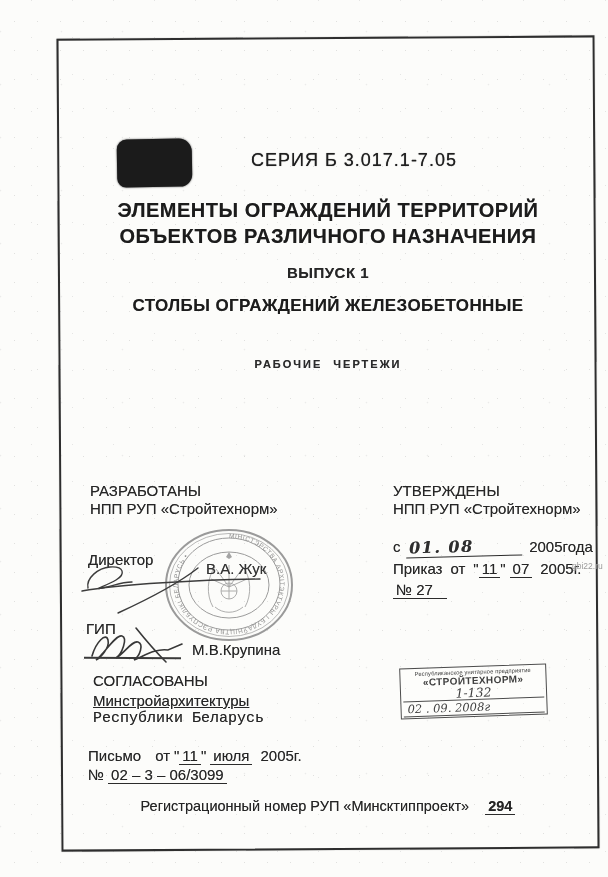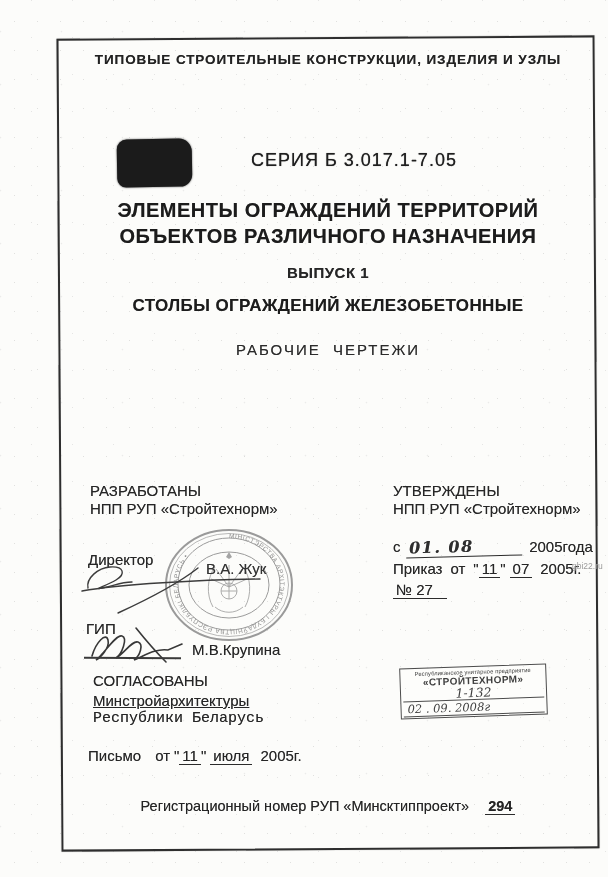--- a/index.html
+++ b/index.html
@@ -27,21 +27,21 @@
   .hdr{top:52px;font-size:13.5px;font-weight:bold;letter-spacing:.9px;color:#222;}
   .blob{
     position:absolute;left:117px;top:139px;width:75px;height:48px;
     background:#1b1b1b;border-radius:10px 13px 12px 9px;
     transform:rotate(-1deg);box-shadow:0 0 2px #444;
   }
   .series{top:150px;left:86px;font-size:18px;letter-spacing:1px;color:#1f1f1f;text-shadow:0 0 .7px rgba(20,20,20,.8);}
   .title{font-size:20px;font-weight:bold;letter-spacing:.5px;color:#1c1c1c;}
   .issue{top:264px;font-size:15px;font-weight:bold;letter-spacing:.5px;}
   .subtitle{top:296px;font-size:17px;font-weight:bold;letter-spacing:.4px;color:#1c1c1c;}
-  .doctype{top:341px;font-size:15px;letter-spacing:2px;word-spacing:6px;color:#2b2b2b;}
+  .doctype{top:358px;font-size:11px;letter-spacing:2px;word-spacing:6px;color:#2b2b2b;font-weight:bold;}
   .body15{font-size:15px;}
   .u{border-bottom:1.6px solid #2b2b2b;padding:0 3px;}
   .hand{font-family:"DejaVu Serif", serif;font-style:italic;font-weight:bold;color:#2e2e2e;}
   .ml14{margin-left:14px;} .ml8{margin-left:8px;} .ml4{margin-left:4px;}
   .sig-underline{position:absolute;left:84px;top:657px;width:97px;height:2px;background:#3a3a3a;transform:rotate(.4deg);}
   .rstamp{
     position:absolute;left:400px;top:666px;width:141px;
     border:1.5px solid #4c4c4c;transform:rotate(-2deg);
     color:#3f3f3f;text-align:center;padding:2px 2px 1px 2px;
     background:rgba(255,255,255,.25);
@@ -56,21 +56,20 @@
   .overstamp{color:#333;z-index:5;}
   svg{overflow:visible;}
 </style>
 </head>
 <body>
 
 <div class="page">
 
   <div class="frame"></div>
 
-  <div class="c hdr">ТИПОВЫЕ СТРОИТЕЛЬНЫЕ КОНСТРУКЦИИ, ИЗДЕЛИЯ И УЗЛЫ</div>
 
   <div class="blob"></div>
 
   <div class="c series">СЕРИЯ  Б 3.017.1-7.05</div>
 
   <div class="c title" style="top:199px;">ЭЛЕМЕНТЫ ОГРАЖДЕНИЙ ТЕРРИТОРИЙ</div>
   <div class="c title" style="top:225px;">ОБЪЕКТОВ РАЗЛИЧНОГО НАЗНАЧЕНИЯ</div>
 
   <div class="c issue">ВЫПУСК 1</div>
   <div class="c subtitle">СТОЛБЫ ОГРАЖДЕНИЙ ЖЕЛЕЗОБЕТОННЫЕ</div>
@@ -134,20 +133,23 @@
 
   <div class="t body15" style="left:192px;top:641px;">М.В.Крупина</div>
 
   <div class="t body15" style="left:93px;top:672px;">СОГЛАСОВАНЫ</div>
   <div class="t body15" style="left:93px;top:692px;text-decoration:underline;">Минстройархитектуры</div>
   <div class="t body15" style="left:93px;top:710px;font-family:Liberation Mono, monospace;">Республики Беларусь</div>
 
   <div class="t body15" style="left:88px;top:747px;">
     <span>Письмо</span><span class="ml14">от</span><span class="ml4">"</span><span class="u">11</span><span>"</span><span class="u ml4">июля</span><span class="ml8">2005г.</span>
   </div>
+  <div class="t body15" style="left:88px;top:766px;">
+    <span>№</span><span class="u ml4">02 – 3 – 06/3099</span>
+  </div>
 
   <div class="rstamp">
     <div class="rs1">Республиканское унитарное предприятие</div>
     <div class="rs2">«СТРОЙТЕХНОРМ»</div>
     <div class="rs-num">1-132</div>
     <div class="rs-date">02 . 09. 2008г</div>
   </div>
 
   <div class="c reg">
     <span>Регистрационный номер РУП «Минсктиппроект»</span>

